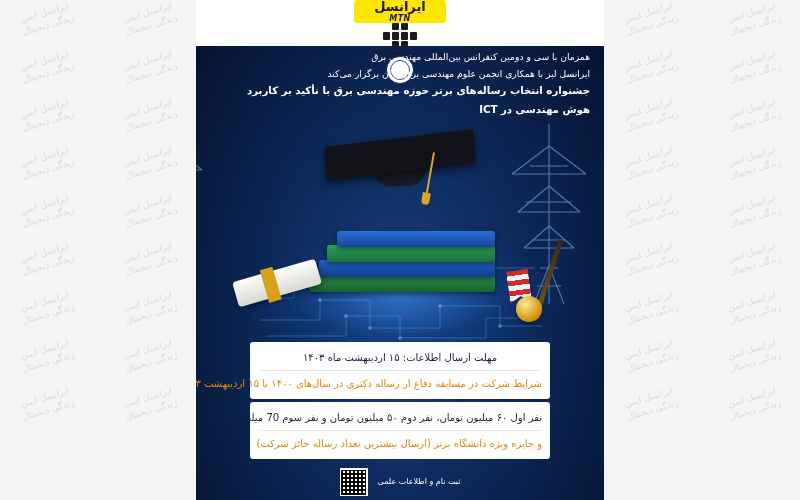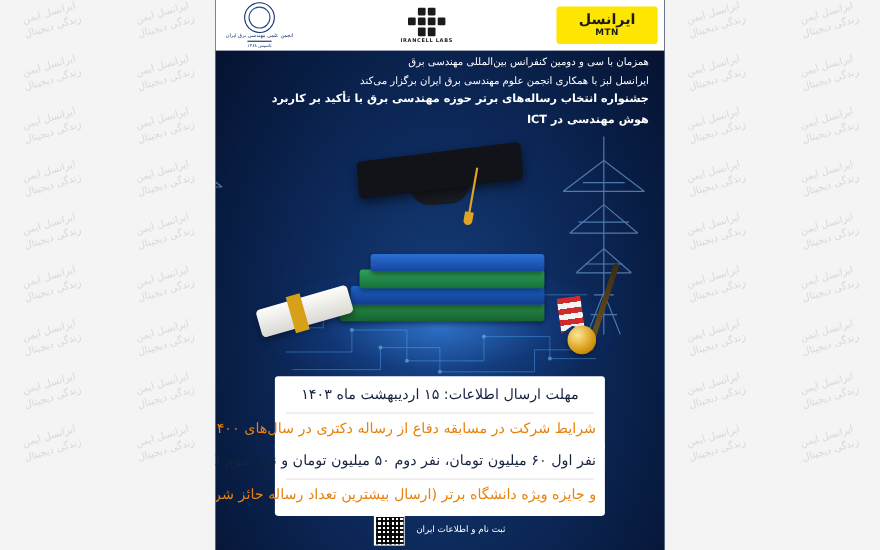--- a/index.html
+++ b/index.html
@@ -78,20 +78,21 @@
   .poster-head {
     position: absolute;
     top: 0; left: 0; right: 0;
     height: 46px;
     background: #ffffff;
     display: flex;
     align-items: center;
     justify-content: space-between;
     padding: 0 6px;
     box-sizing: border-box;
+    flex-direction: column;
   }
 
   .logo-left {
     width: 68px;
     display: flex;
     flex-direction: column;
     align-items: center;
     gap: 1px;
   }
   .seal {
@@ -152,20 +153,21 @@
     font-size: 13px;
     font-weight: bold;
     color: #1b1b1b;
     line-height: 1.05;
   }
   .logo-right .en {
     font-size: 8px;
     font-weight: bold;
     color: #1b1b1b;
     letter-spacing: .5px;
+    font-style: italic;
   }
 
   
   .headline {
     position: absolute;
     top: 48px; left: 0; right: 0;
     text-align: right;
     color: #ffffff;
     padding: 0 14px;
     box-sizing: border-box;
@@ -326,21 +328,21 @@
     width: 300px;
     background: #ffffff;
     border-radius: 3px;
     padding: 7px 8px;
     box-sizing: border-box;
     text-align: center;
   }
   .info.one { top: 342px; }
   .info.two { top: 402px; }
   .info .line {
-    font-size: 13px;
+    font-size: 10px;
     line-height: 1.7;
     color: #16233f;
     white-space: nowrap;
   }
   .info .line.alt {
     color: #e8820c;
     font-weight: normal;
   }
   .info .sep {
     height: 1px;
@@ -692,20 +694,20 @@
       <div class="line alt">شرایط شرکت در مسابقه دفاع از رساله دکتری در سال‌های ۱۴۰۰ تا ۱۵ اردیبهشت ۱۴۰۳</div>
     </div>
 
     <div class="info two">
       <div class="line">نفر اول ۶۰ میلیون تومان، نفر دوم ۵۰ میلیون تومان و نفر سوم 70 میلیون تومان</div>
       <div class="sep"></div>
       <div class="line alt">و جایزه ویژه دانشگاه برتر (ارسال بیشترین تعداد رساله حائز شرکت)</div>
     </div>
 
     <div class="footer">
-      <div class="txt">ثبت نام و اطلاعات ایران</div>
+      <div class="txt">ثبت نام و اطلاعات علمی</div>
       <div class="qr">
           <div class="grid"></div>
         </div>
     </div>
 
   </div>
 </div>
 
 </body></html>

